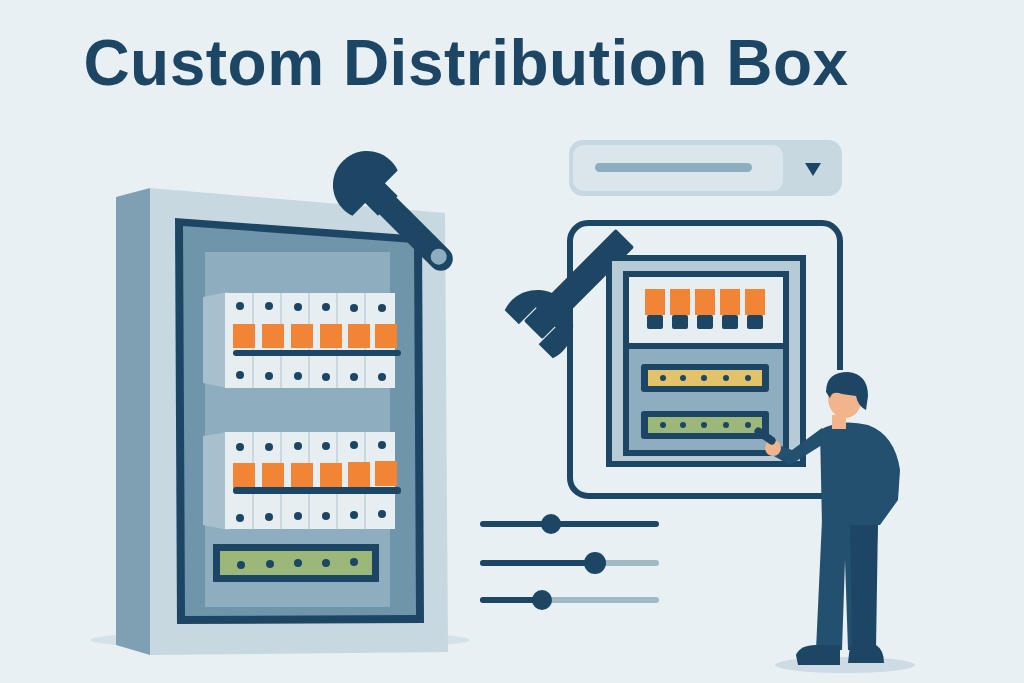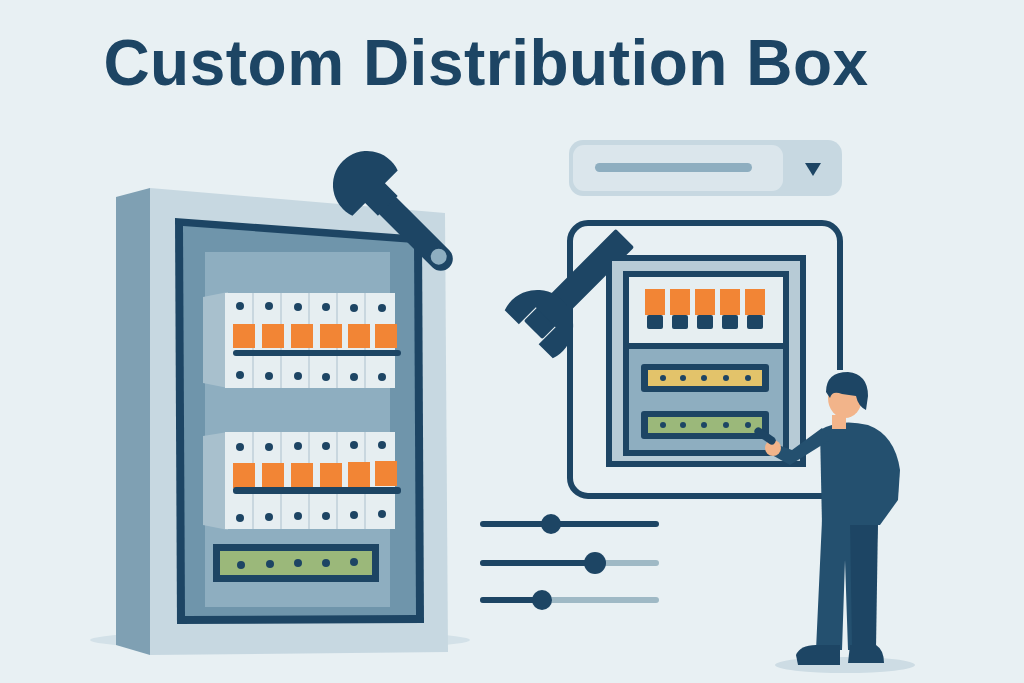--- a/index.html
+++ b/index.html
@@ -1,17 +1,17 @@
 <!DOCTYPE html>
 <html><head>
 <meta charset="utf-8">
 <style>
   html,body{margin:0;padding:0;}
   body{width:1024px;height:683px;background:#e8f0f3;overflow:hidden;position:relative;font-family:"Liberation Sans",sans-serif;}
-  .title{position:absolute;left:0;top:26px;width:932px;text-align:center;font-size:64px;font-weight:bold;color:#1d4564;letter-spacing:0.5px;margin-left:20px;}
+  .title{position:absolute;left:0;top:26px;width:932px;text-align:center;font-size:64px;font-weight:bold;color:#1d4564;letter-spacing:0.5px;}
   svg.scene{position:absolute;left:0;top:0;}
 </style>
 </head>
 <body>
 
 <div class="title">Custom Distribution Box</div>
 
 <svg class="scene" width="1024" height="683" viewBox="0 0 1024 683">
 
   <ellipse cx="280" cy="640" rx="190" ry="10" fill="#d3e1e8"></ellipse>

